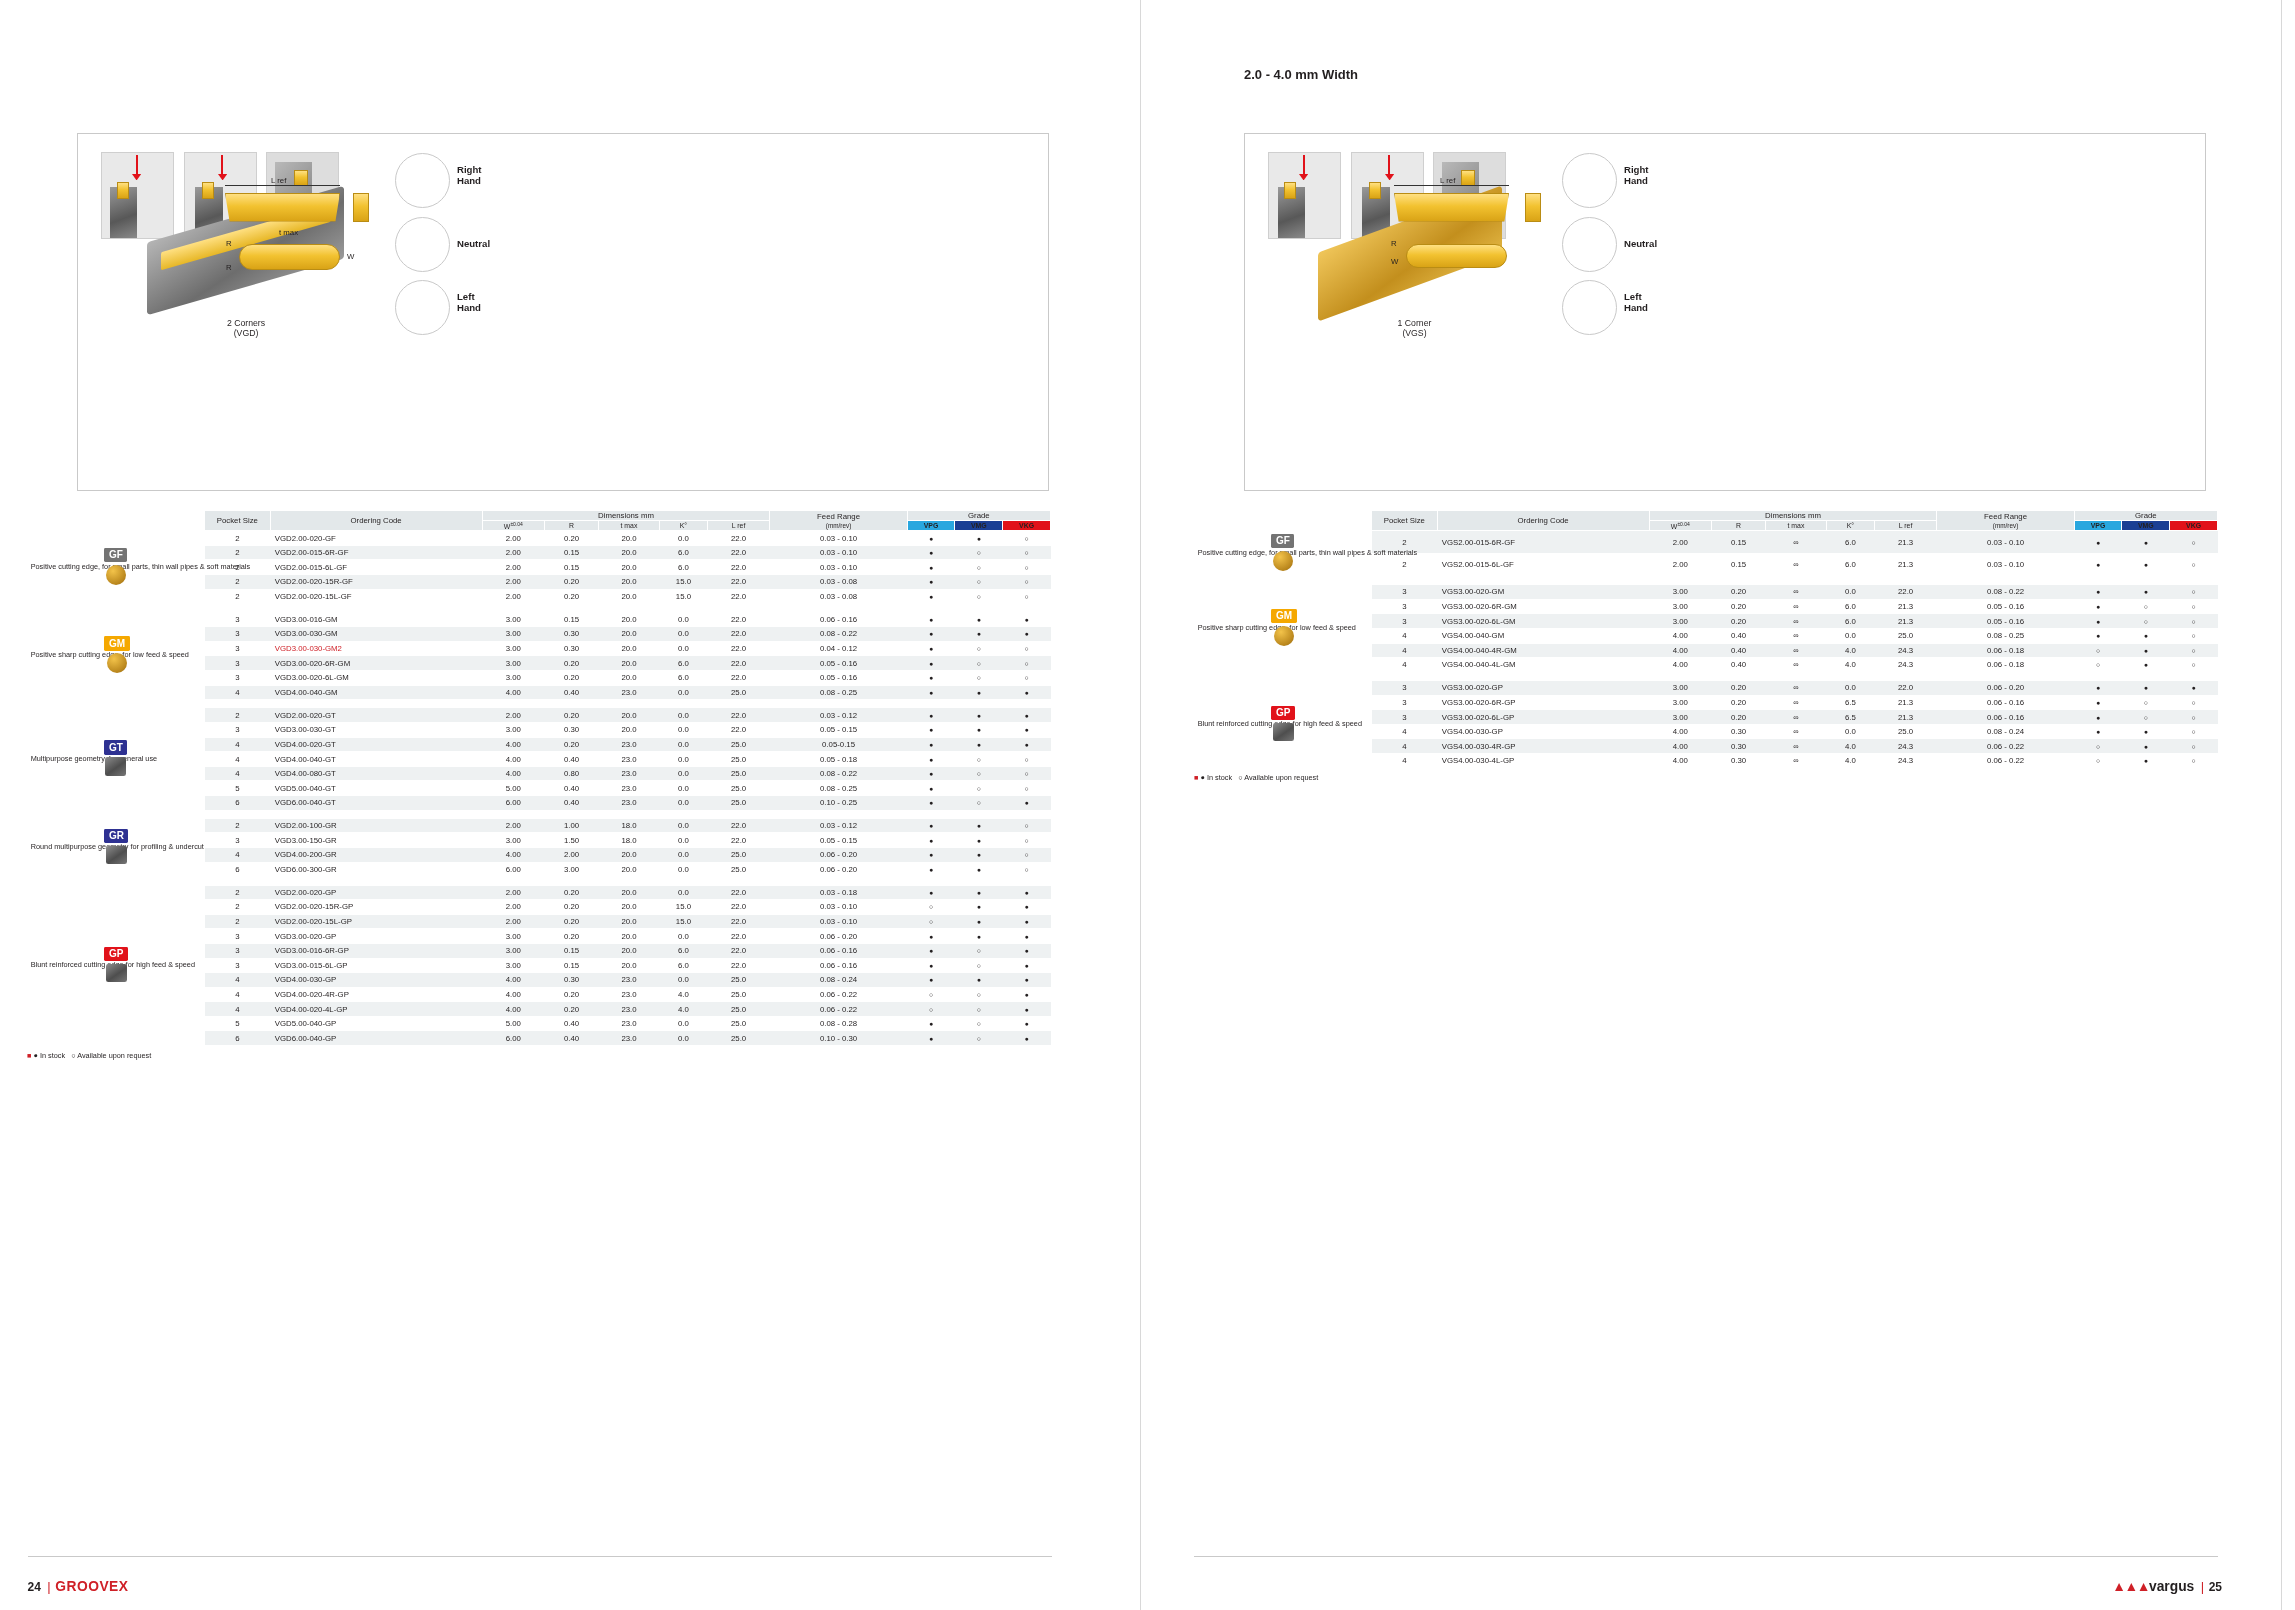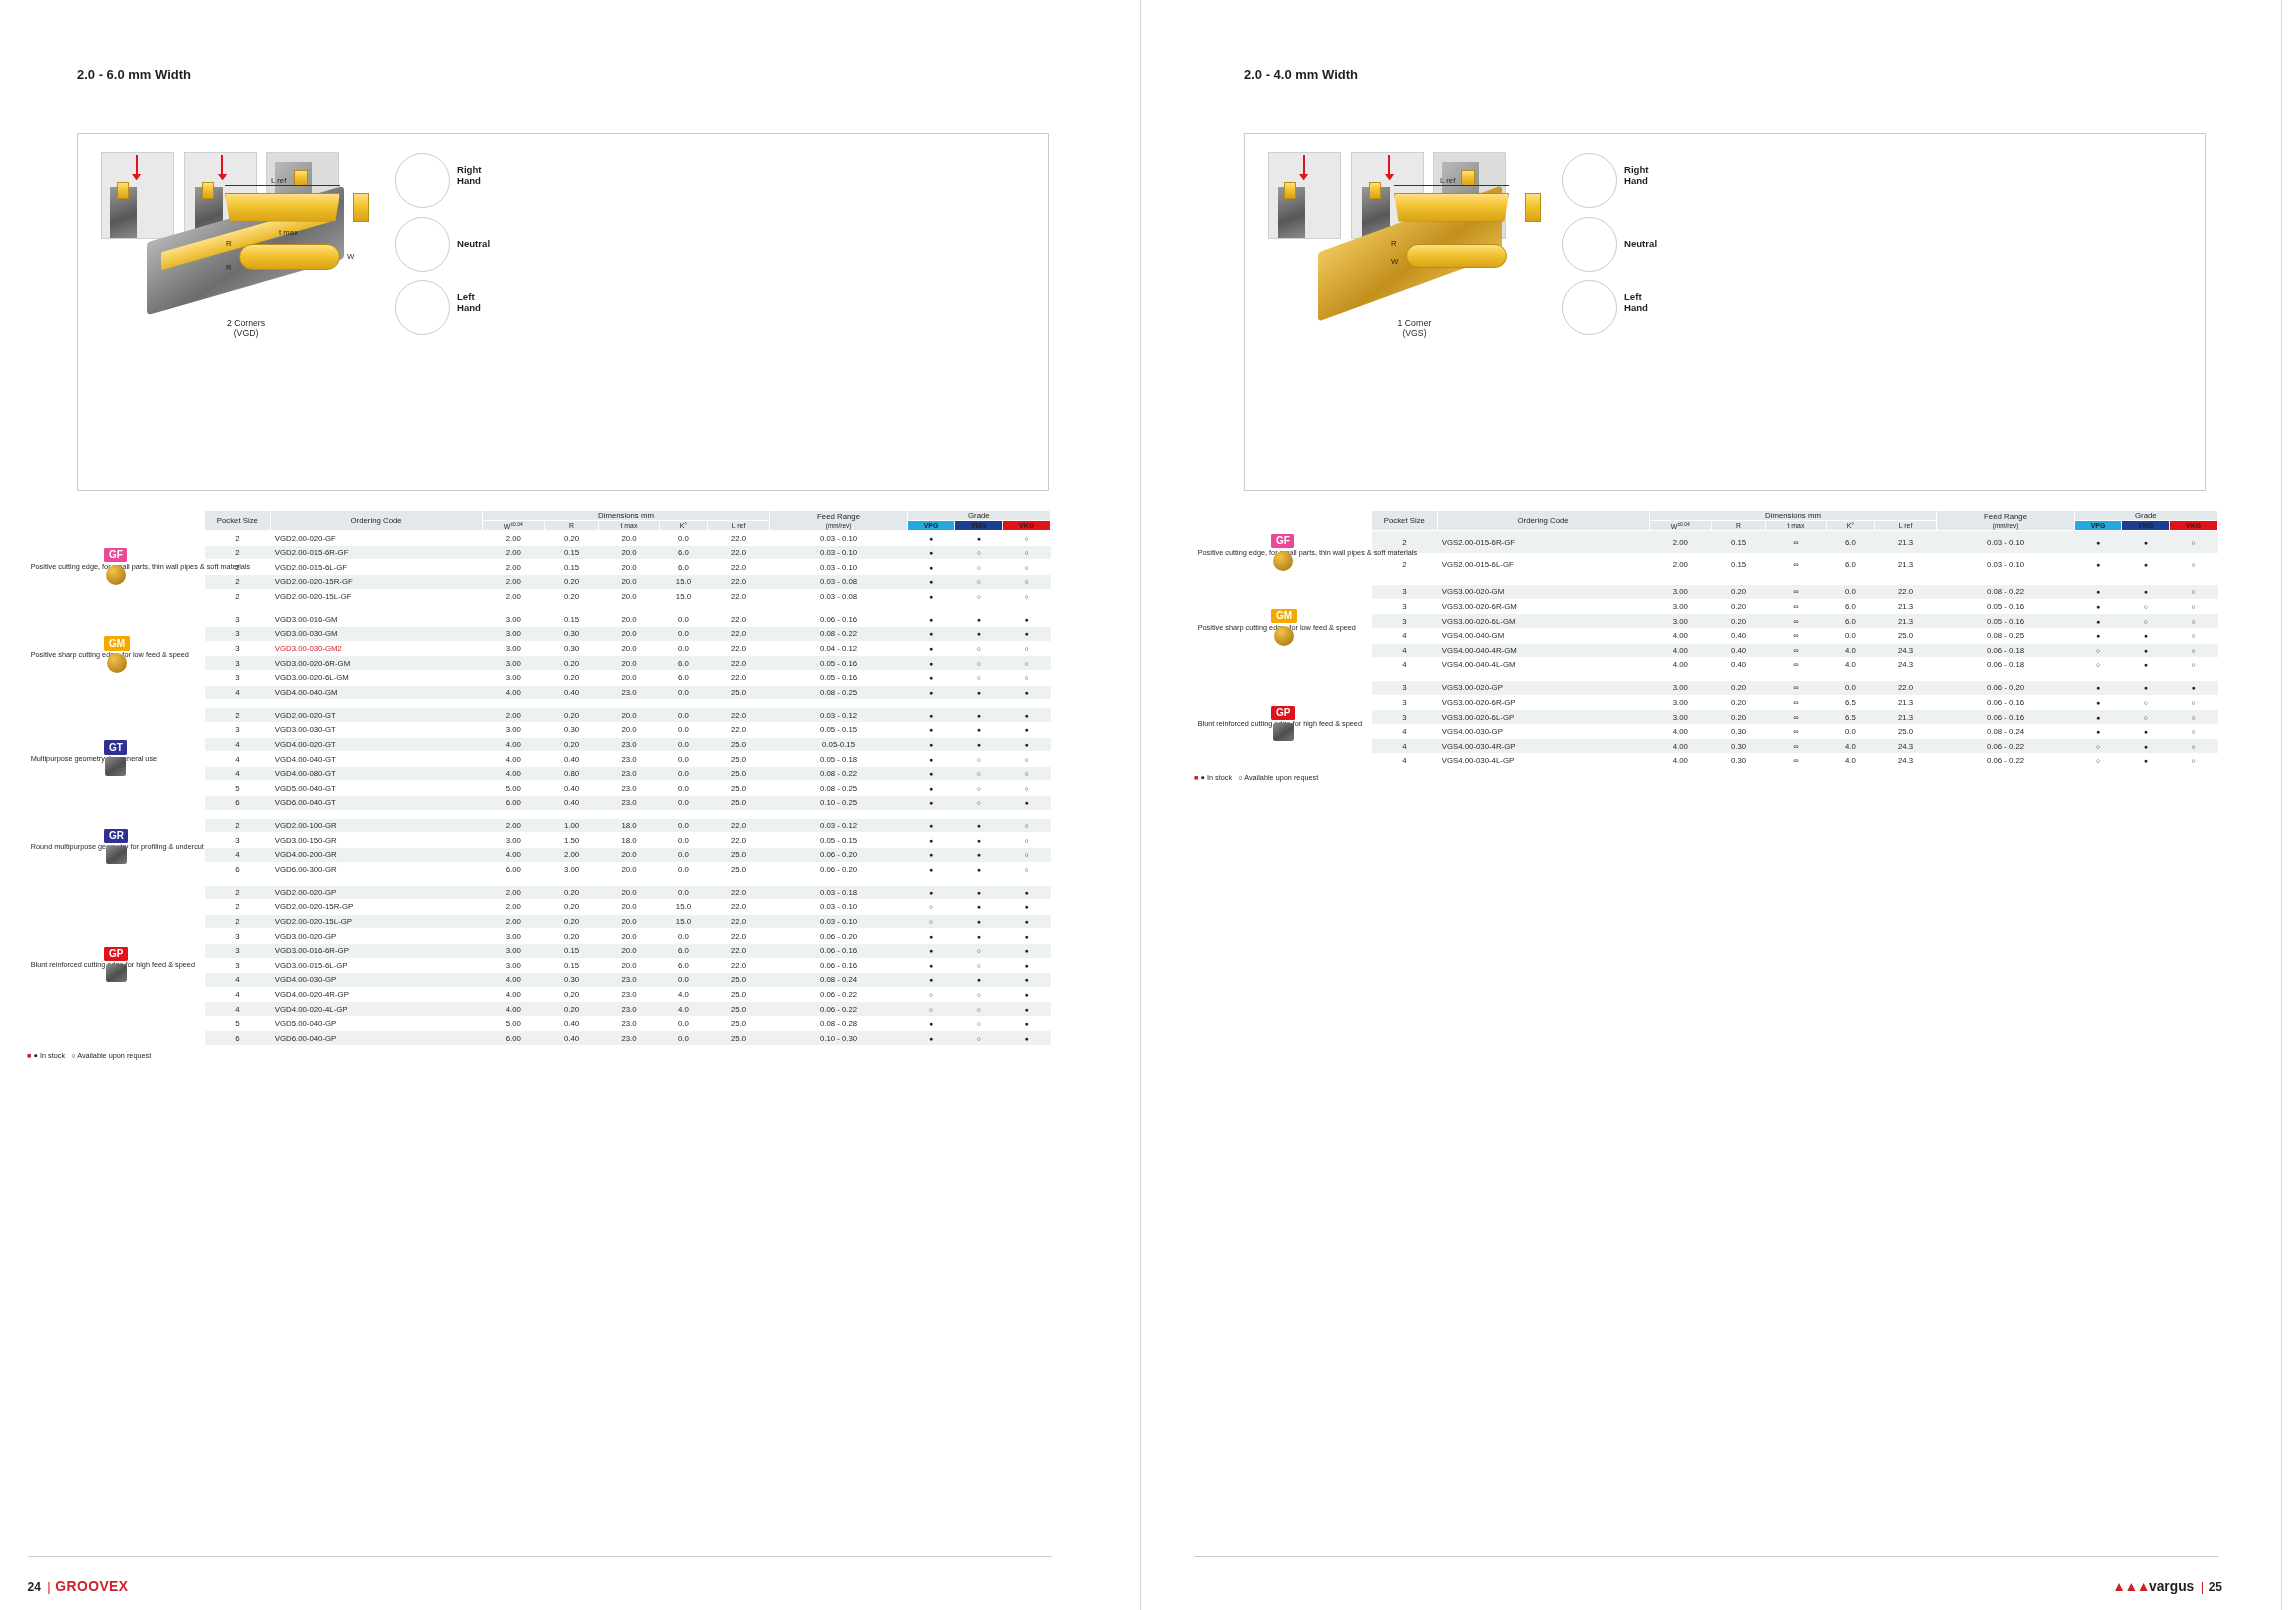--- a/index.html
+++ b/index.html
@@ -83,21 +83,21 @@
 
   .grp-label {
     font-size:7.3px; line-height:1.22;
   }
   .badge {
     display:inline-block;
     color:#fff; font-weight:bold; font-size:10px;
     padding:1.4px 4.6px 1.8px 4.6px;
     border-radius:1.4px;
   }
-  .b-gf { background:#ec4899; }
+  .b-gf { background:#737373; }
   .b-gm { background:#f5a800; }
   .b-gt { background:#2e3192; }
   .b-gr { background:#2e3192; }
   .b-gp { background:#e1121a; }
 
   .insert-ico {
     width:21px;height:18.4px;border-radius:2.3px;
     background:linear-gradient(145deg,#8d8d8d,#4e4e4e 55%,#767676);
     display:inline-block;
   }
@@ -133,21 +133,20 @@
   .hand-lbl { position:absolute; font-size:9.6px; font-weight:bold; }
   .dim-lbl { position:absolute; font-size:7.8px; }
   .corner-lbl { position:absolute; font-size:8.7px; text-align:center; }
   .arrow-red { position:absolute; background:#e1121a; }
 </style>
 </head>
 <body>
 
 <div class="page p24">
   <div style="position:absolute;left:77px;top:64px;width:987px;">
-    <h2 class="sub">2.0 - 6.0 mm Width</h2>
   </div>
 
   <div class="diagram" style="left:77px;top:133px;width:972px;height:358px;position:absolute;">
 
     <div class="blk" style="left:23px;top:18.4px;width:73px;height:87px;background:#e9e9e9;border:0.5px solid #cfcfcf;"></div>
     <div class="blk tool-gray" style="left:32px;top:53px;width:27px;height:51px;"></div>
     <div class="blk gold-ins" style="left:39px;top:48px;width:12px;height:17.4px;"></div>
     <div class="blk" style="left:106px;top:18.4px;width:73px;height:87px;background:#e9e9e9;border:0.5px solid #cfcfcf;"></div>
     <div class="blk tool-gray" style="left:117px;top:53px;width:27.5px;height:51px;"></div>
     <div class="blk gold-ins" style="left:124px;top:48px;width:12px;height:17.4px;"></div>

